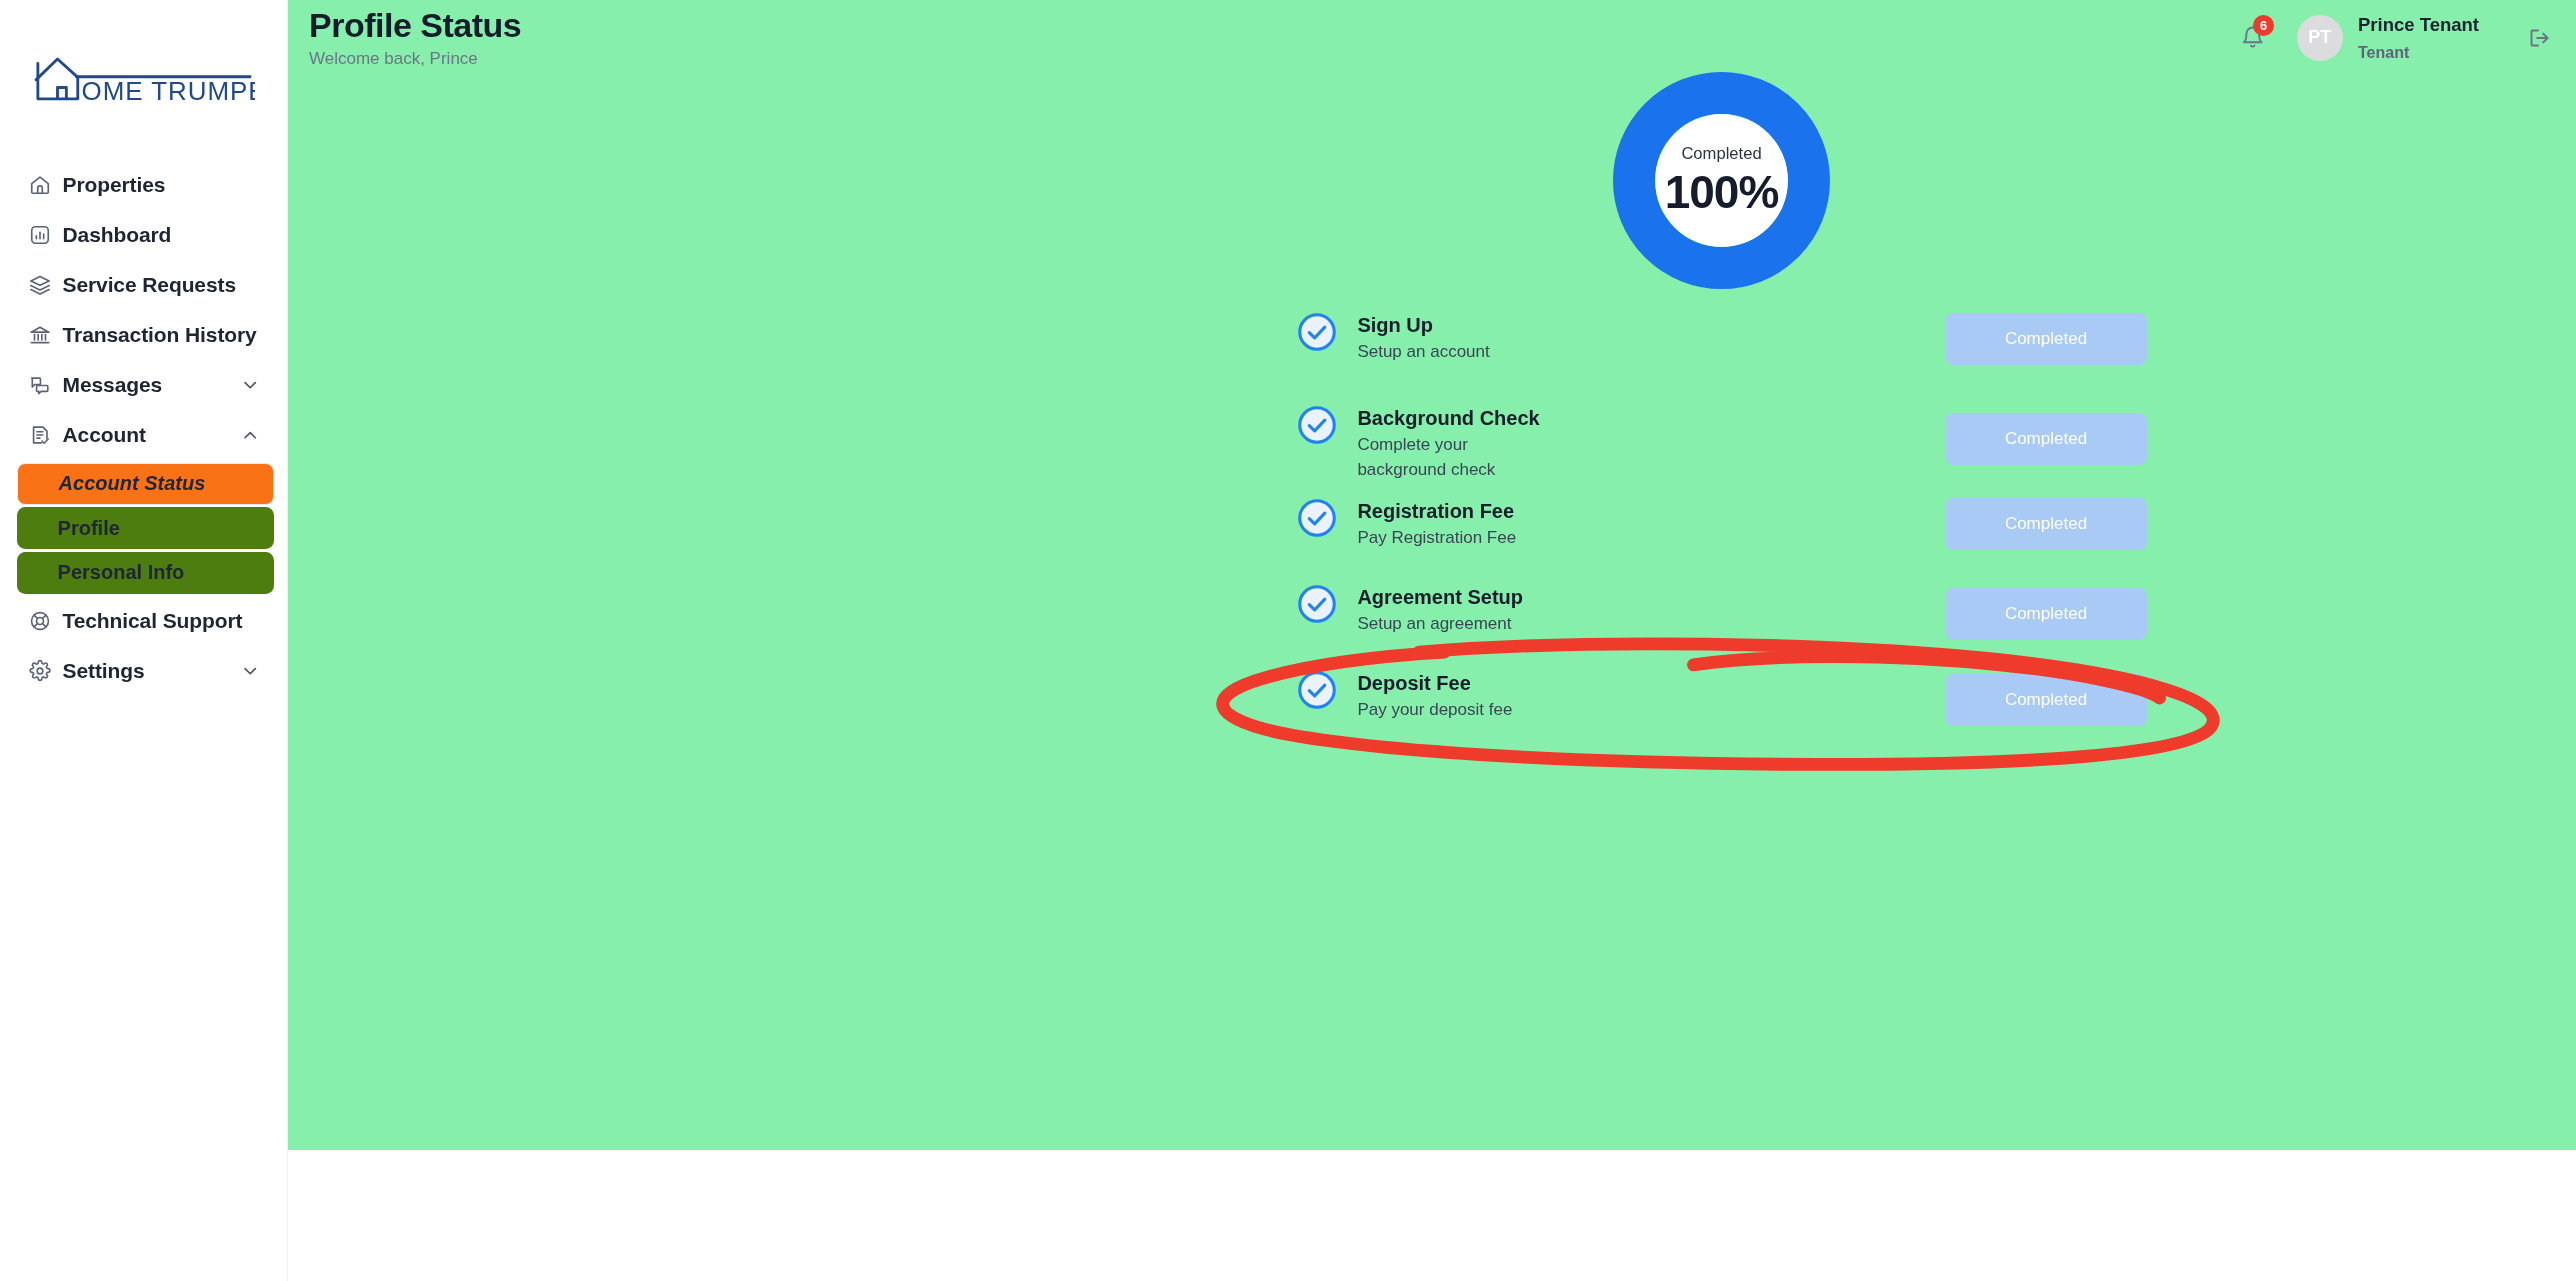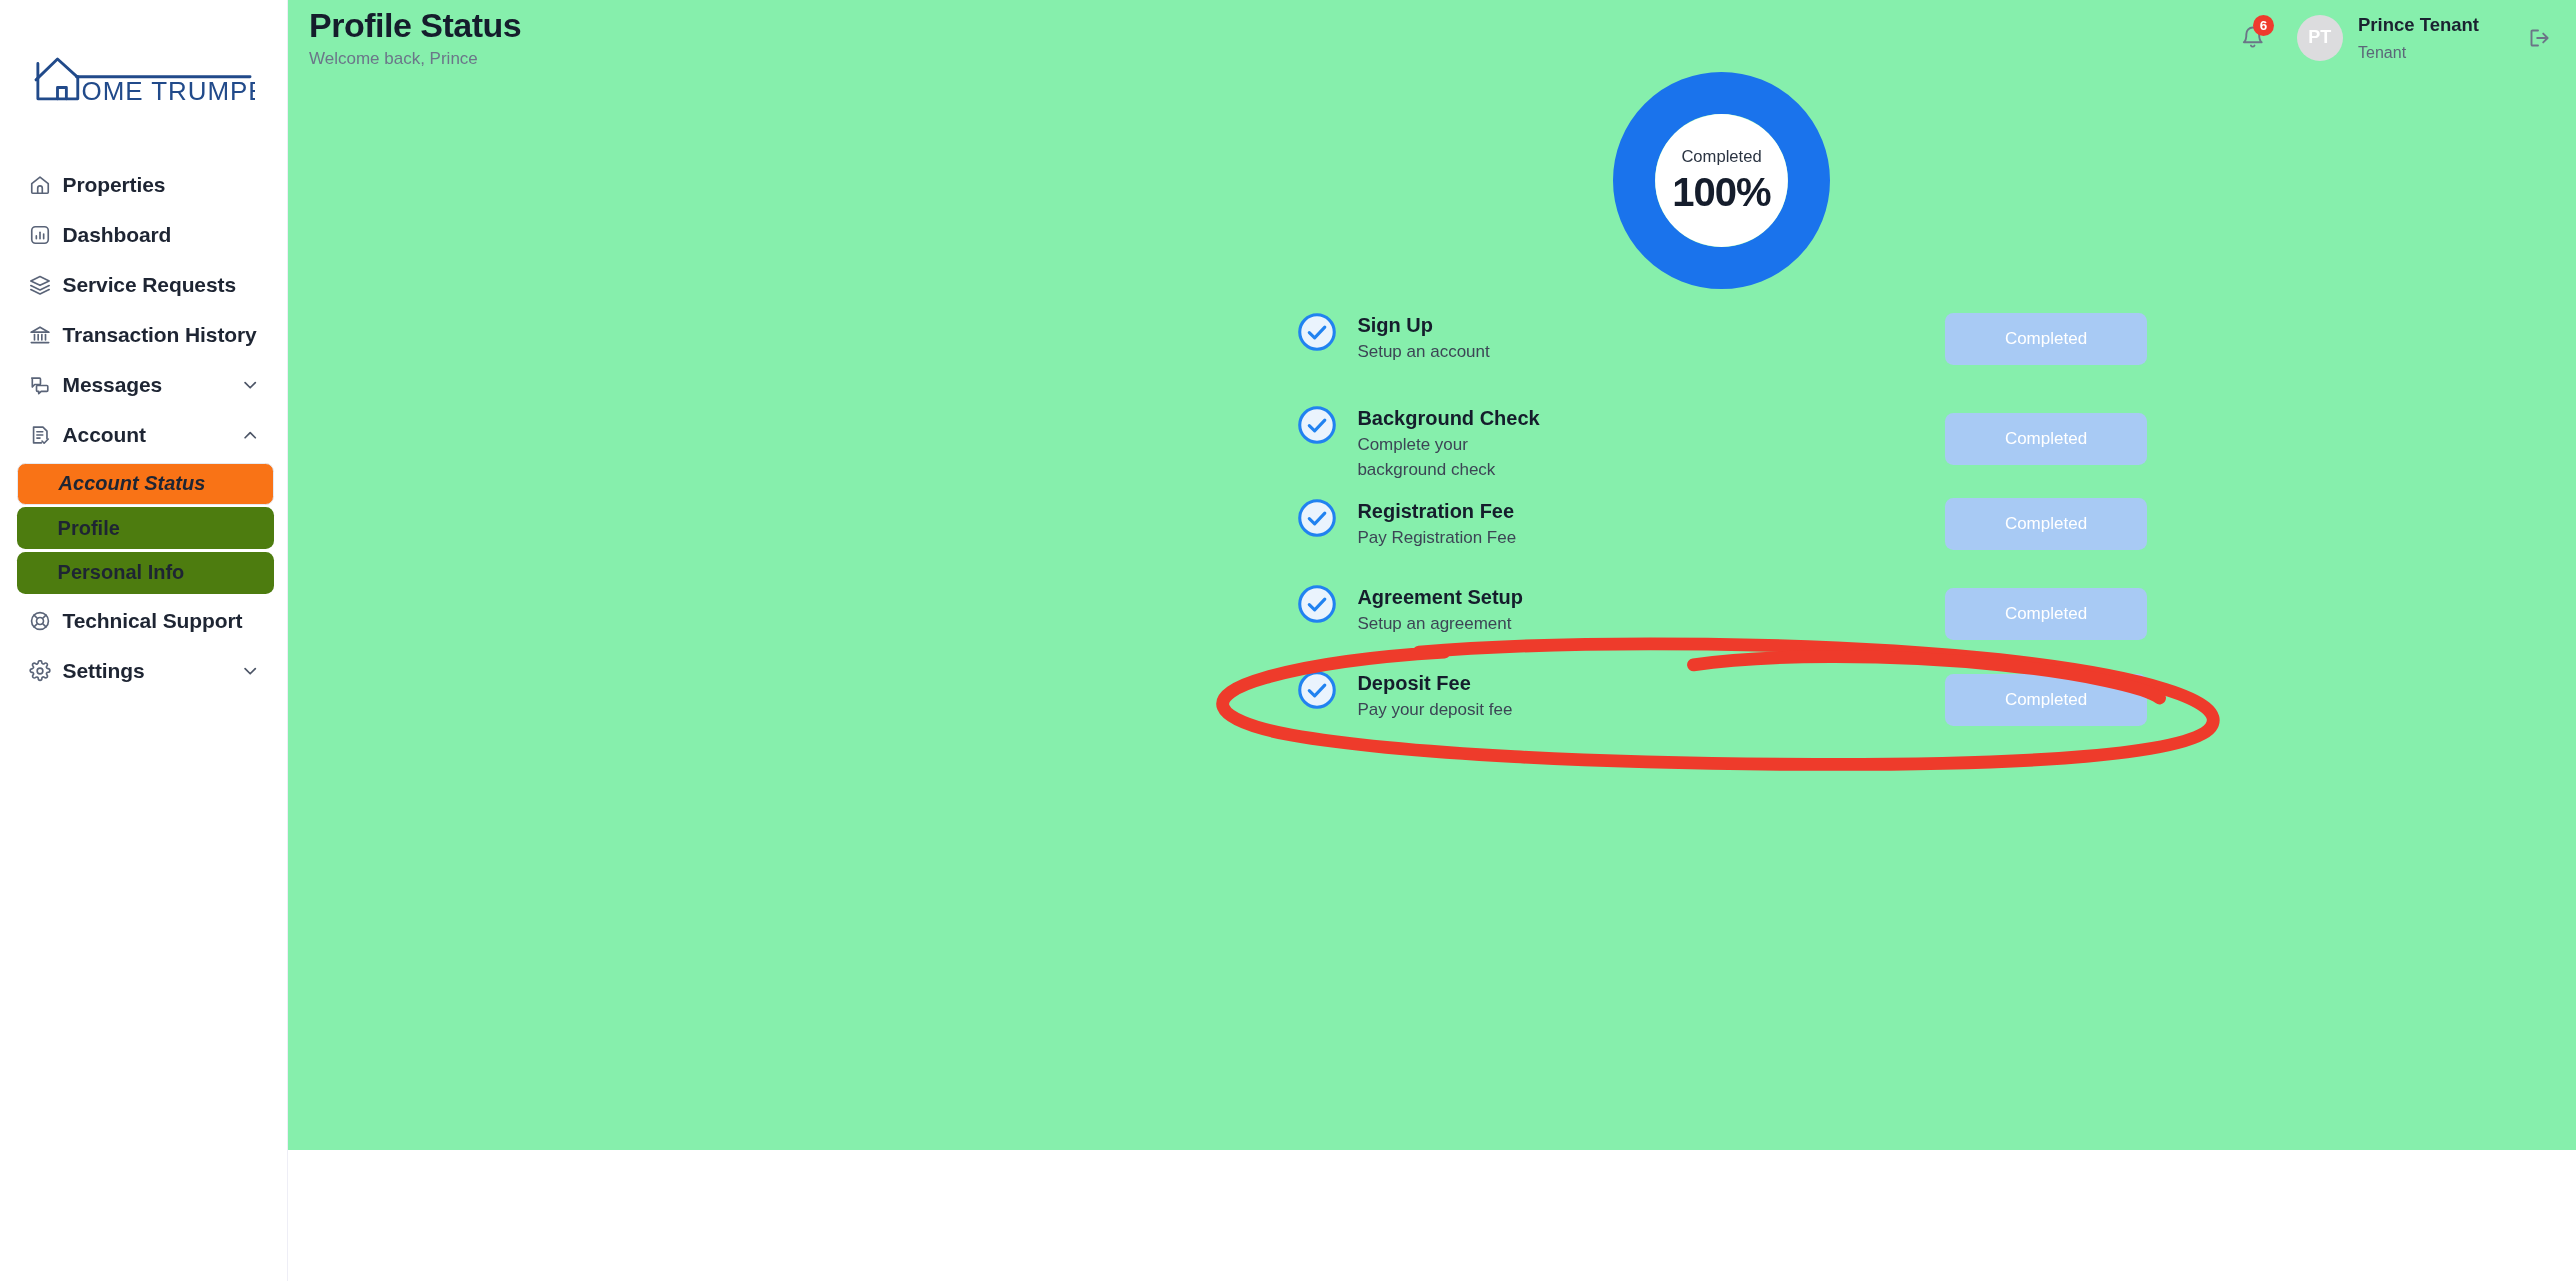--- a/index.html
+++ b/index.html
@@ -183,20 +183,21 @@
     font-weight: 700;
     color: #1a2230;
     line-height: 1.15;
     white-space: nowrap;
   }
   #user-role {
     font-size: 16px;
     color: #5b6678;
     line-height: 1.2;
     margin-top: 1.3px;
+    font-weight: bold;
   }
   #logout-btn {
     margin-left: 42px;
     width: 36px;
     height: 36px;
     display: flex;
     align-items: center;
     justify-content: center;
     color: #6b7587;
     cursor: pointer;
@@ -220,21 +221,21 @@
     justify-content: center;
     pointer-events: none;
   }
   #ring-label {
     font-size: 16.6px;
     color: #2b3442;
     line-height: 1;
     margin-bottom: 7px;
   }
   #ring-value {
-    font-size: 40px;
+    font-size: 46px;
     font-weight: 700;
     color: #151d2c;
     line-height: 1;
     letter-spacing: -1px;
   }
 
   
   #checklist {
     position: absolute;
     left: 1009px;

